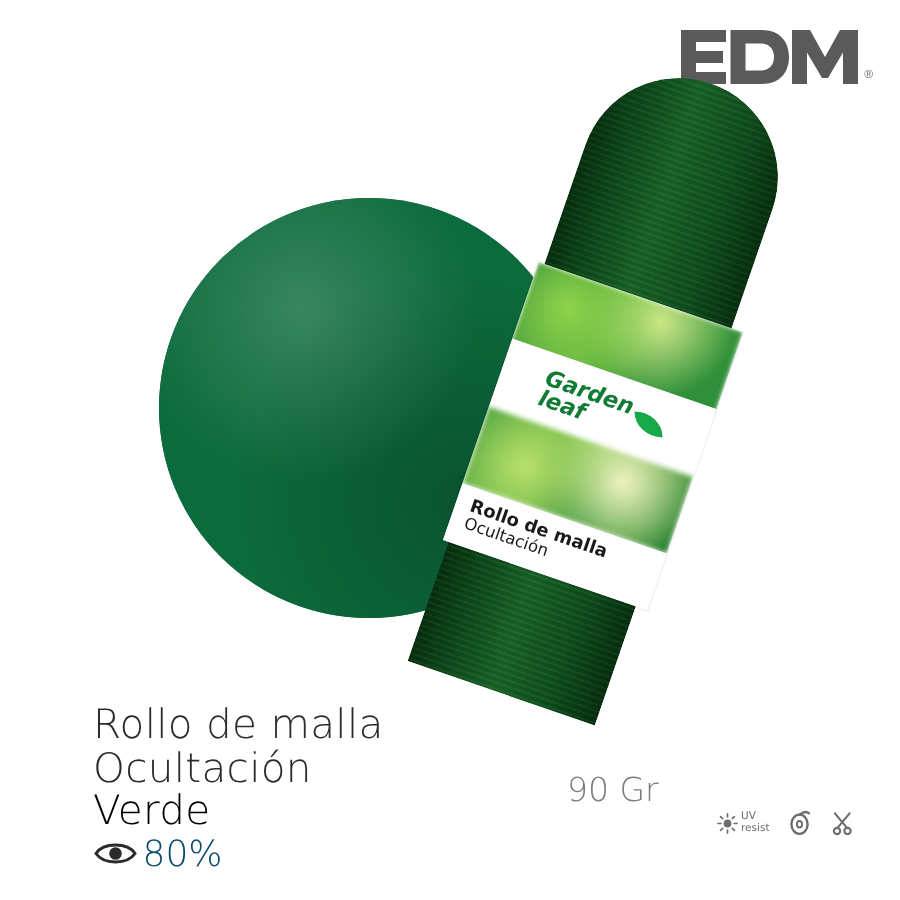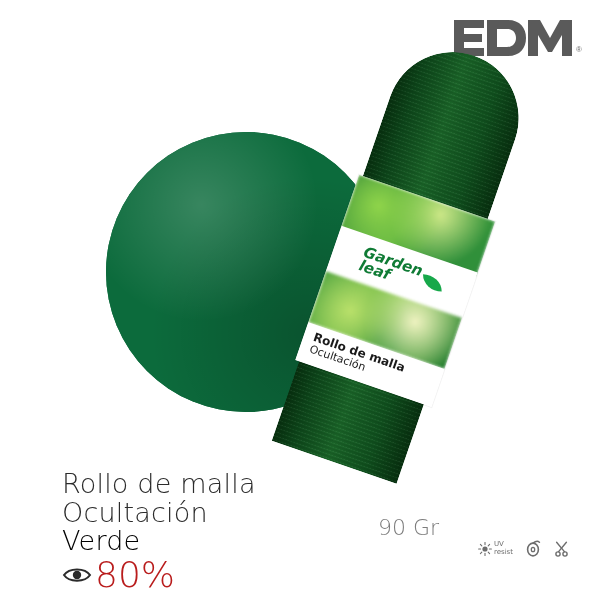--- a/index.html
+++ b/index.html
@@ -257,23 +257,23 @@
     gap: 3px;
     margin-top: 1px;
   }
   .eye-ico {
     flex: none;
     display: block;
   }
   .pct-val {
     font-family: "DejaVu Sans", sans-serif;
     font-weight: 300;
-    font-size: 36px;
+    font-size: 24px;
     line-height: 1;
-    color: #b91c1c;
+    color: #0c4a6e;
   }
 
   
   .specs {
     position: absolute;
     left: 378px;
     top: 515px;
     color: #7c7c7c;
   }
   .specs .sline {

